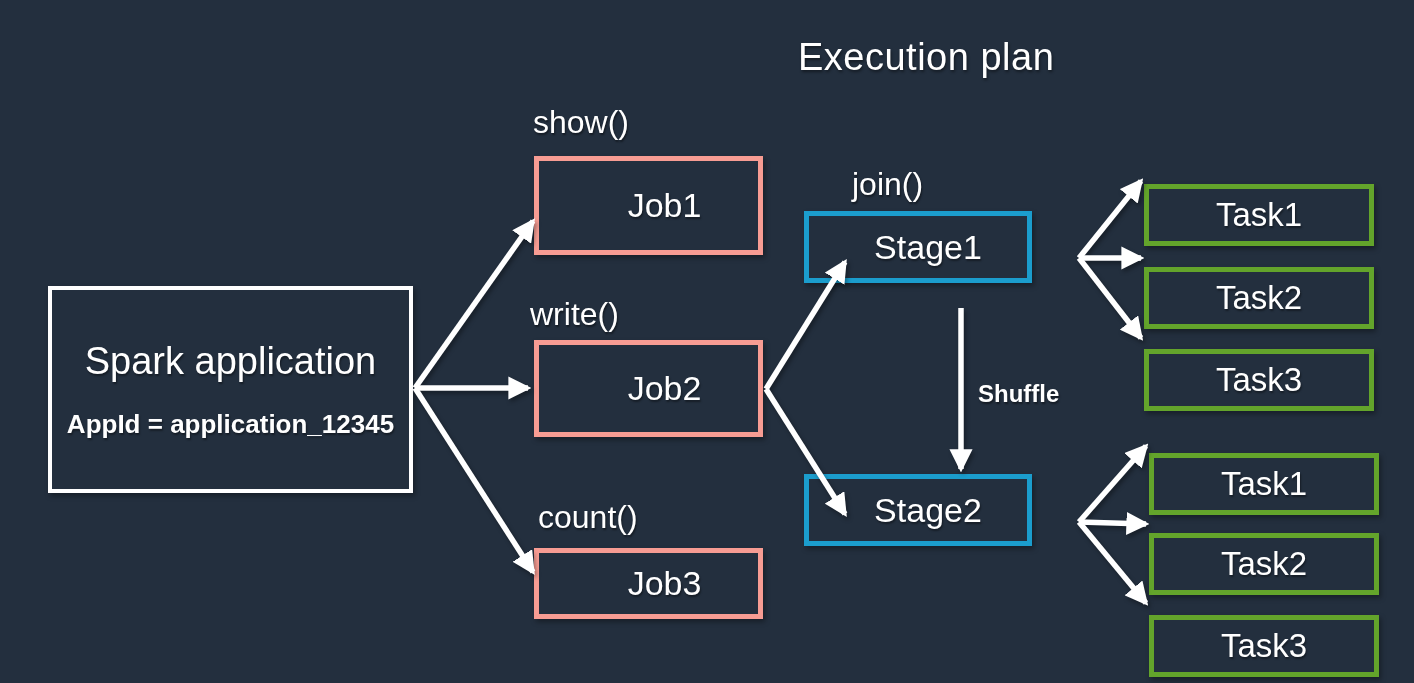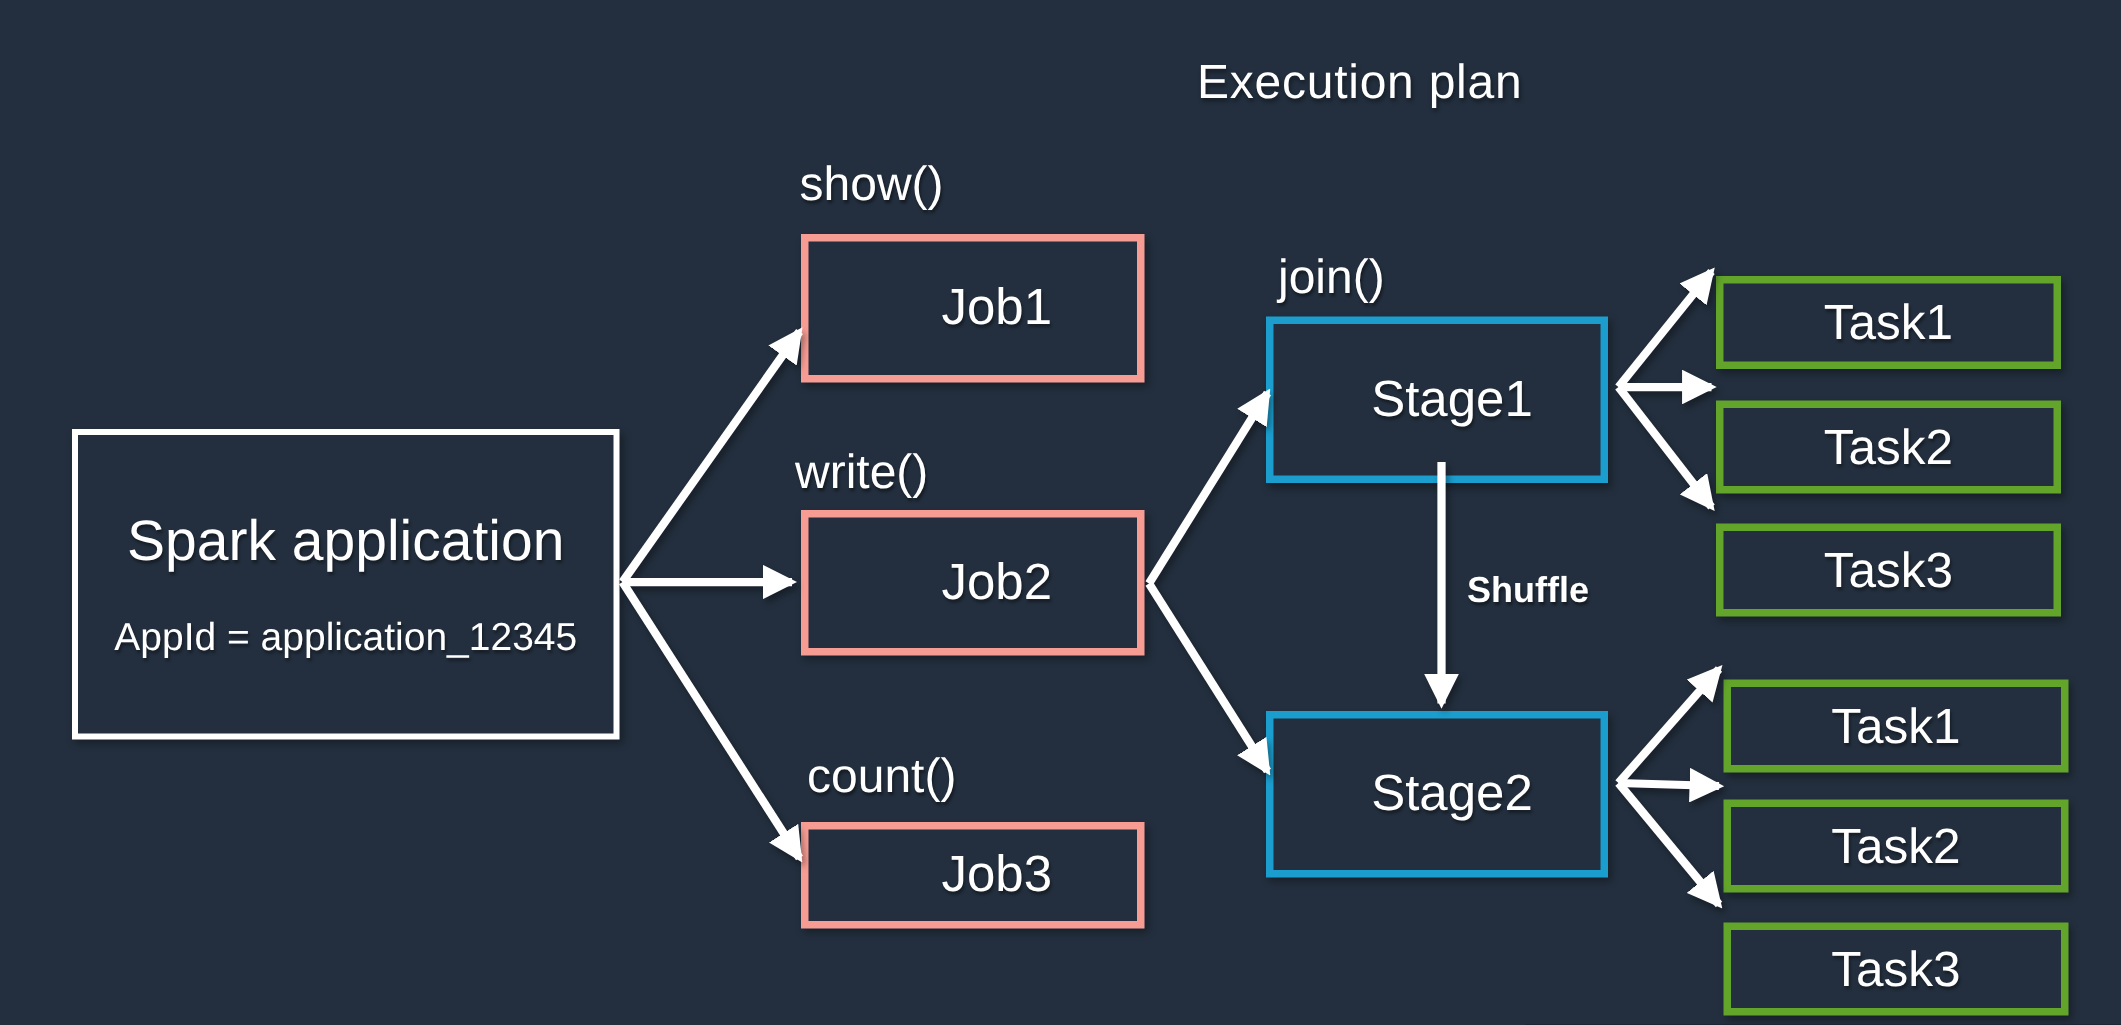--- a/index.html
+++ b/index.html
@@ -16,50 +16,50 @@
   body{font-family:"Liberation Sans","DejaVu Sans",sans-serif;}
   .canvas{
     position:relative;
     width:1414px;height:683px;
     background:var(--bg);
     overflow:hidden;
     color:var(--text);
   }
   .title{
     position:absolute;left:798px;top:36px;
-    font-size:32px;font-weight:400;letter-spacing:.5px;
+    font-size:38px;font-weight:400;letter-spacing:.5px;
     text-shadow:1px 2px 3px rgba(0,0,0,.45);
     white-space:nowrap;
   }
   .box{
     position:absolute;
     display:flex;flex-direction:column;align-items:center;justify-content:center;
     background:var(--bg);
     box-shadow:2px 3px 5px rgba(0,0,0,.35);
     text-shadow:1px 2px 2px rgba(0,0,0,.4);
     white-space:nowrap;
   }
   .app-box{
     left:48px;top:286px;width:365px;height:207px;
     border:4px solid var(--app-border);
     gap:26px;
   }
   .app-box .app-title{font-size:38px;font-weight:400;}
-  .app-box .app-id{font-size:26px;font-weight:400;}
+  .app-box .app-id{font-size:26px;font-weight:700;}
   .job-box{
     width:229px;height:99px;left:534px;
     border:5px solid var(--job-border);
     font-size:34px;
     padding-left:32px;
   }
   #job1{top:156px;}
   #job2{top:340px;height:97px;}
   #job3{top:548px;height:71px;}
   .stage-box{
-    width:228px;height:111px;left:844px;
+    width:228px;height:72px;left:804px;
     border:5px solid var(--stage-border);
     font-size:34px;
     padding-left:20px;
   }
   #stage1{top:211px;}
   #stage2{top:474px;}
   .task-box{
     width:230px;height:62px;
     border:5px solid var(--task-border);
     font-size:33px;

